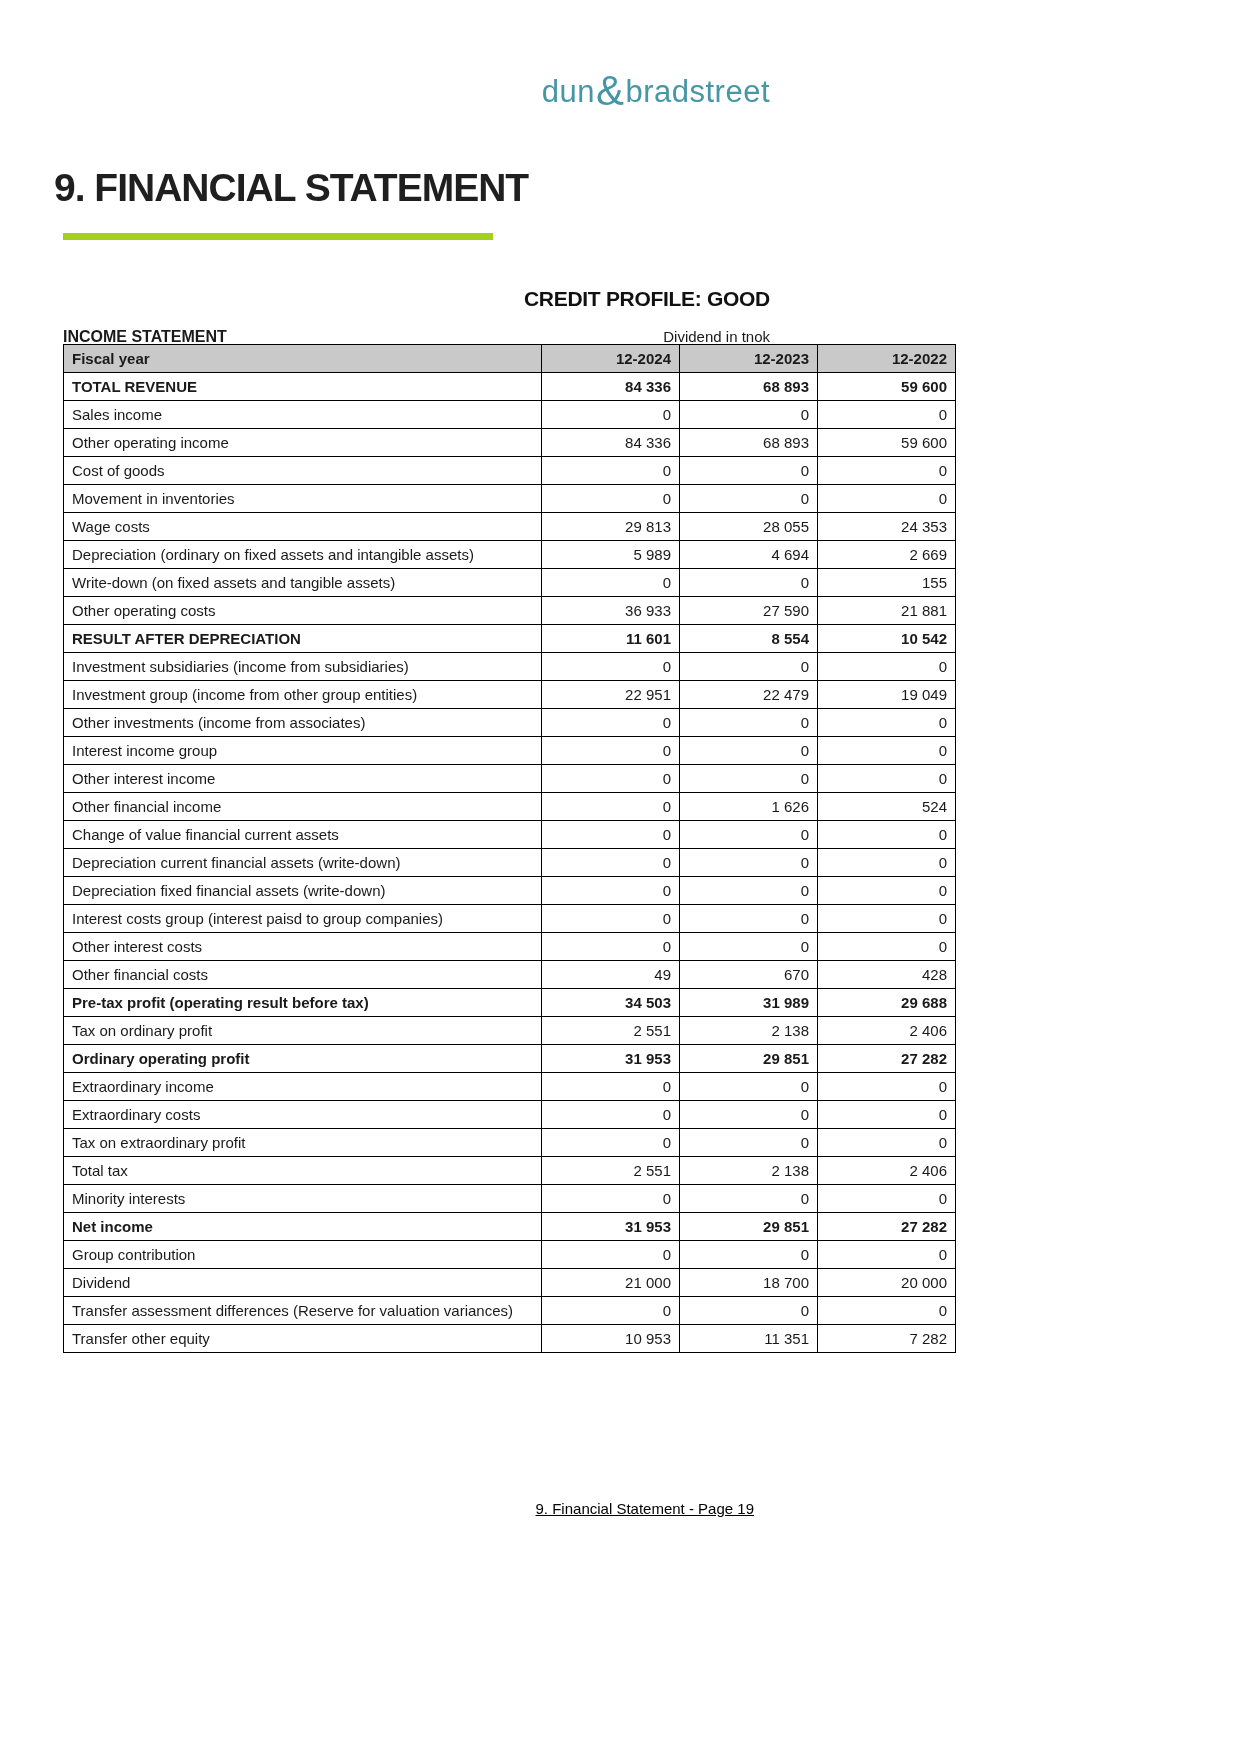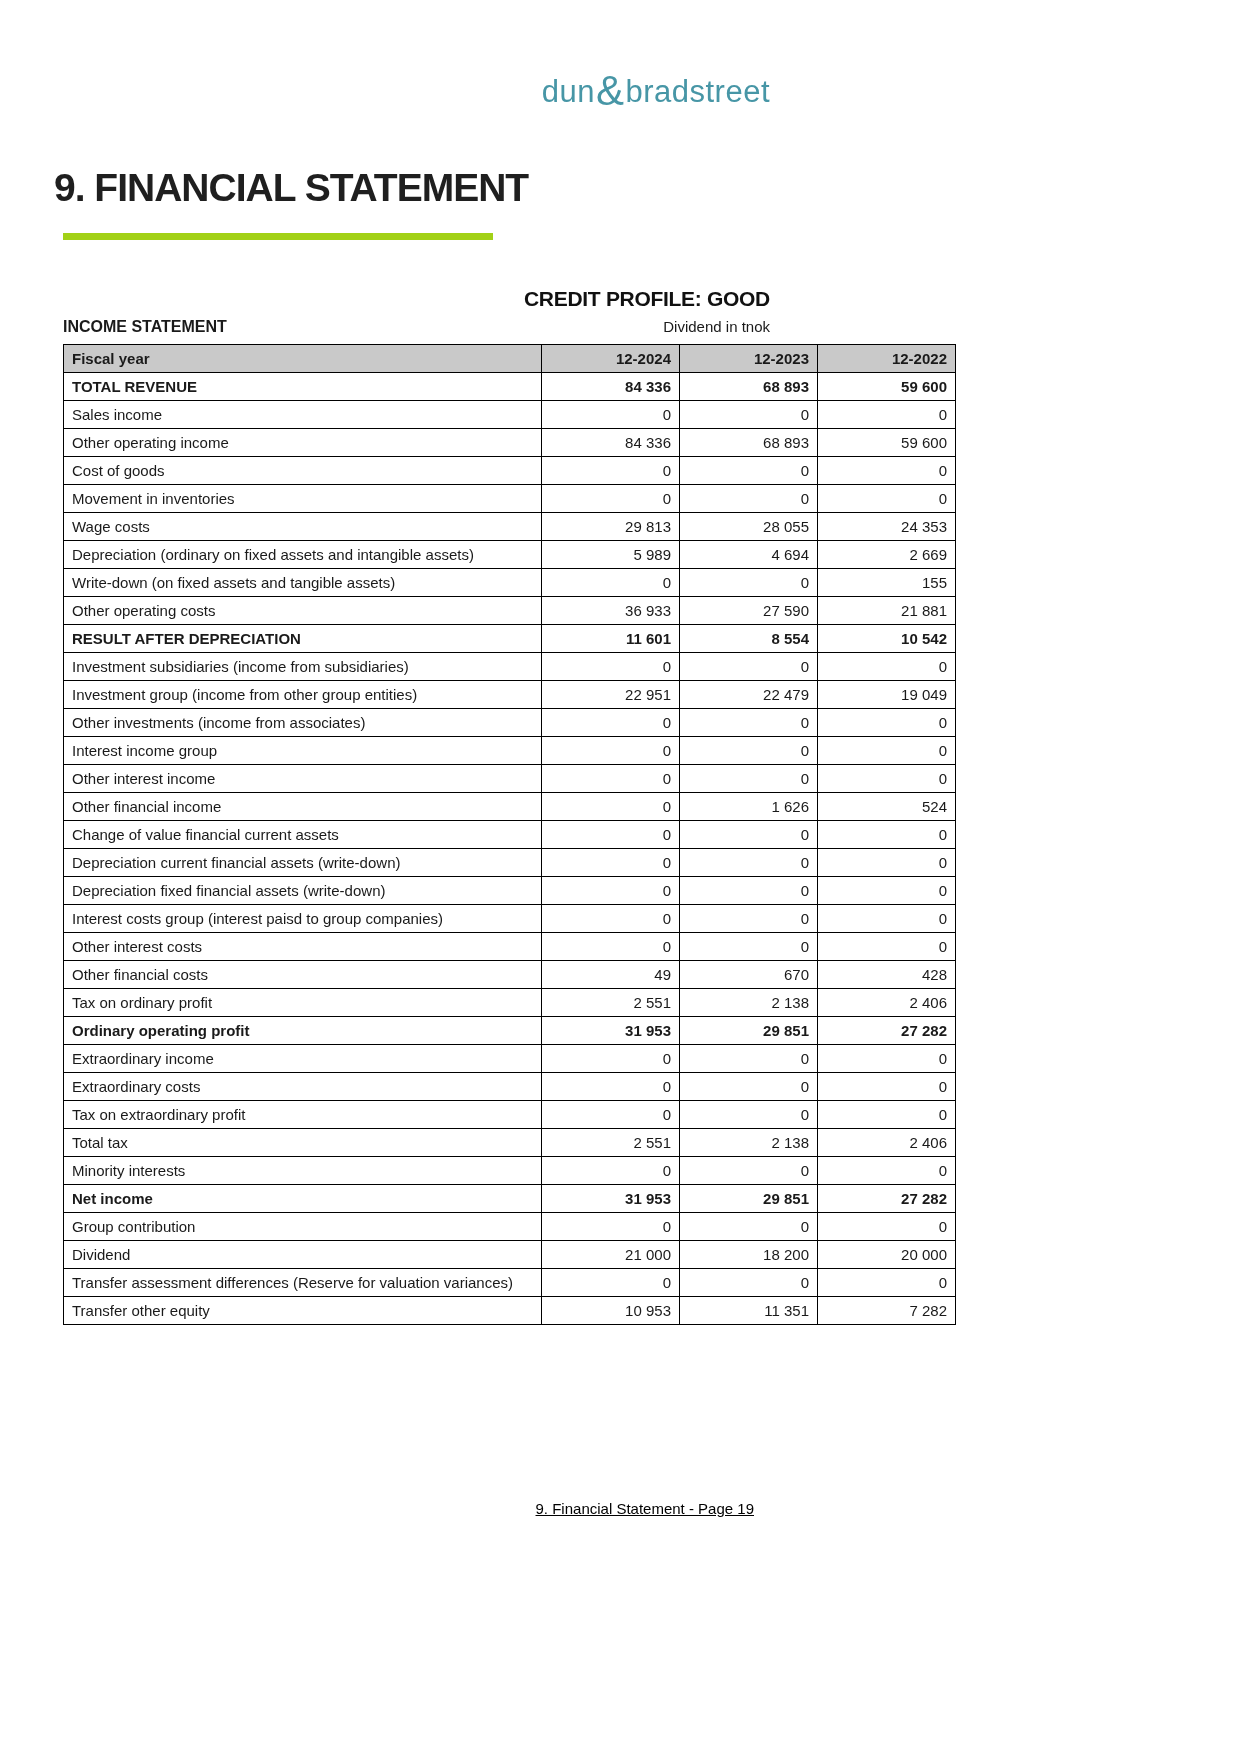--- a/index.html
+++ b/index.html
@@ -63,21 +63,21 @@
     font-size: 21px;
     font-weight: 800;
     letter-spacing: -0.3px;
     color: #111;
     white-space: nowrap;
   }
   .meta-row {
     position: absolute;
     left: 63px;
     right: 286px;
-    top: 318px;
+    top: 328px;
     display: flex;
     justify-content: space-between;
     align-items: baseline;
     gap: 15px;
   }
   .section-label { font-weight: 700; font-size: 16px; }
   .units-note { font-size: 15px; }
   .tbl-wrap {
     position: absolute;
     left: 63px;
@@ -279,20 +279,26 @@
             <td class="num">0</td>
             <td class="num">0</td>
             <td class="num">0</td>
           </tr>
           <tr>
             <td>Other financial costs</td>
             <td class="num">49</td>
             <td class="num">670</td>
             <td class="num">428</td>
           </tr>
+          <tr class="bold-row">
+            <td>Pre-tax profit (operating result before tax)</td>
+            <td class="num">34 503</td>
+            <td class="num">31 989</td>
+            <td class="num">29 688</td>
+          </tr>
           <tr>
             <td>Tax on ordinary profit</td>
             <td class="num">2 551</td>
             <td class="num">2 138</td>
             <td class="num">2 406</td>
           </tr>
           <tr class="bold-row">
             <td>Ordinary operating profit</td>
             <td class="num">31 953</td>
             <td class="num">29 851</td>
@@ -336,21 +342,21 @@
           </tr>
           <tr>
             <td>Group contribution</td>
             <td class="num">0</td>
             <td class="num">0</td>
             <td class="num">0</td>
           </tr>
           <tr>
             <td>Dividend</td>
             <td class="num">21 000</td>
-            <td class="num">18 200</td>
+            <td class="num">18 700</td>
             <td class="num">20 000</td>
           </tr>
           <tr>
             <td>Transfer assessment differences (Reserve for valuation variances)</td>
             <td class="num">0</td>
             <td class="num">0</td>
             <td class="num">0</td>
           </tr>
           <tr>
             <td>Transfer other equity</td>

